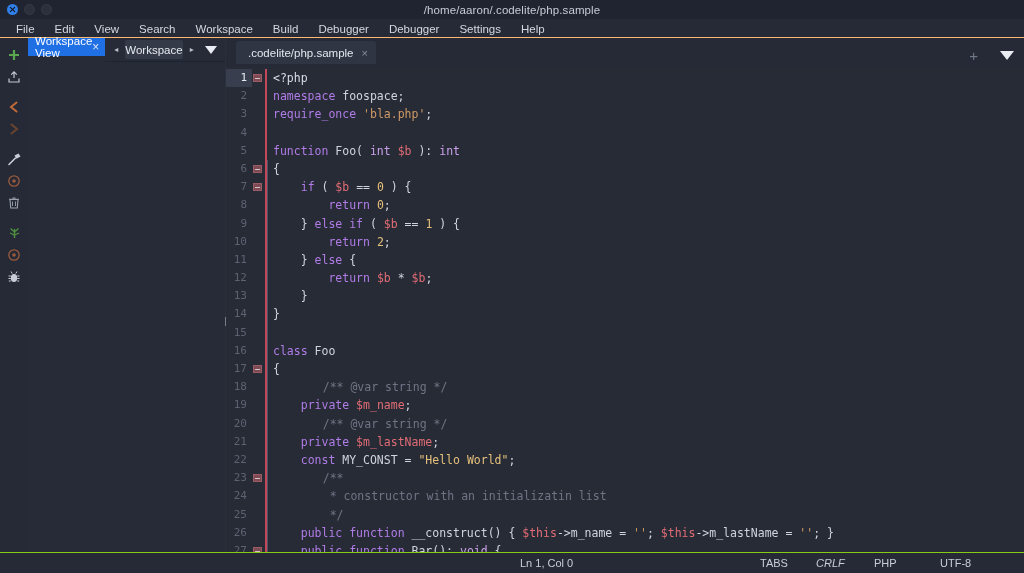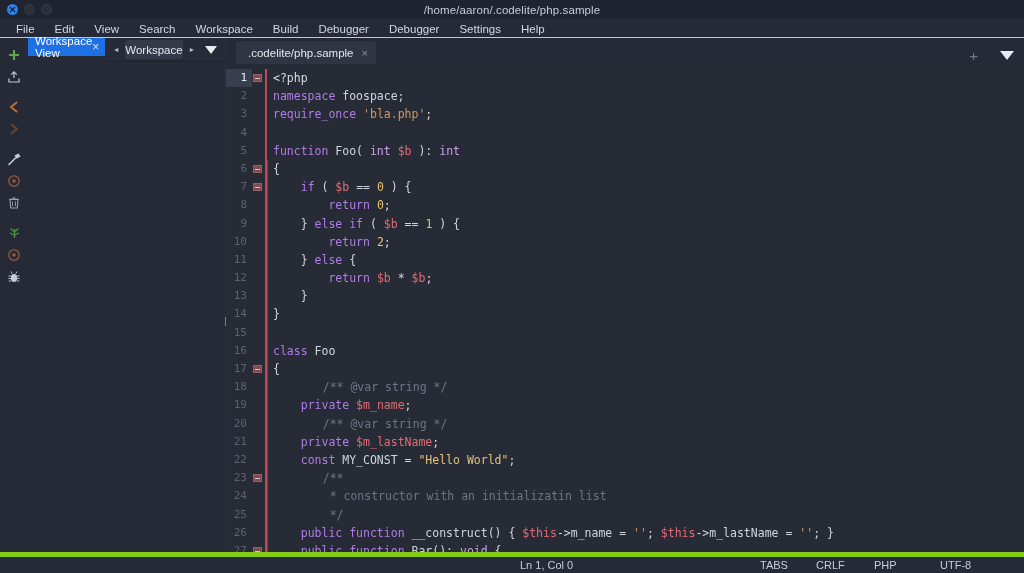--- a/index.html
+++ b/index.html
@@ -234,27 +234,27 @@
   .t-str2    { color: #e5c07b; }
   .t-num     { color: #e5c07b; }
   .t-cmt     { color: #6f7585; margin-left: 22px; }
   .t-php     { color: #d8dde6; }
 
   
   .statusbar {
     height: 21px; min-height: 21px;
     background: #252a36;
     display: flex; align-items: center;
-    border-top: 5px solid #84cc16;
+    border-top: 1px solid #84cc16;
     font-size: 11px; color: #c9cdd7;
   }
   .sb-left { width: 520px; }
   .sb-pos { width: 240px; }
   .sb-cell { width: 56px; text-align: left; }
-  .sb-cell.c2 { width: 58px; }
+  .sb-cell.c2 { width: 58px; font-style: italic; }
   .sb-cell.c3 { width: 66px; }
 </style>
 </head>
 <body>
 
 <div id="app">
 
   <div class="titlebar">
     <div class="wbtns">
       <div class="wbtn close"></div>

